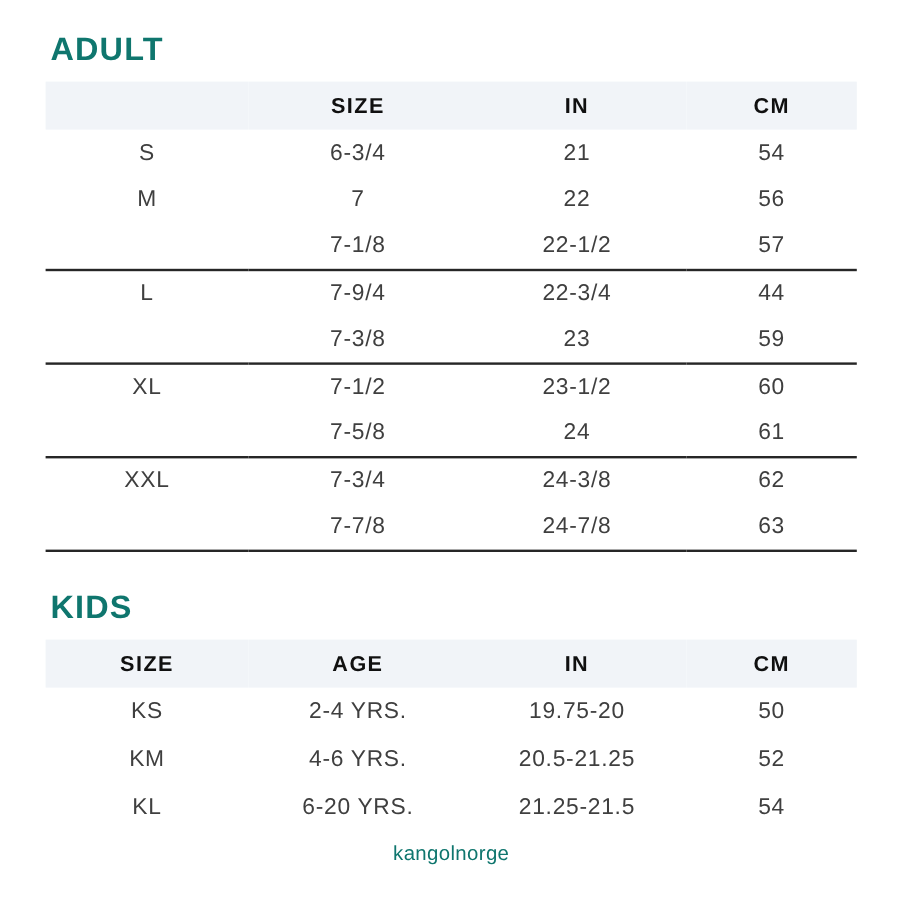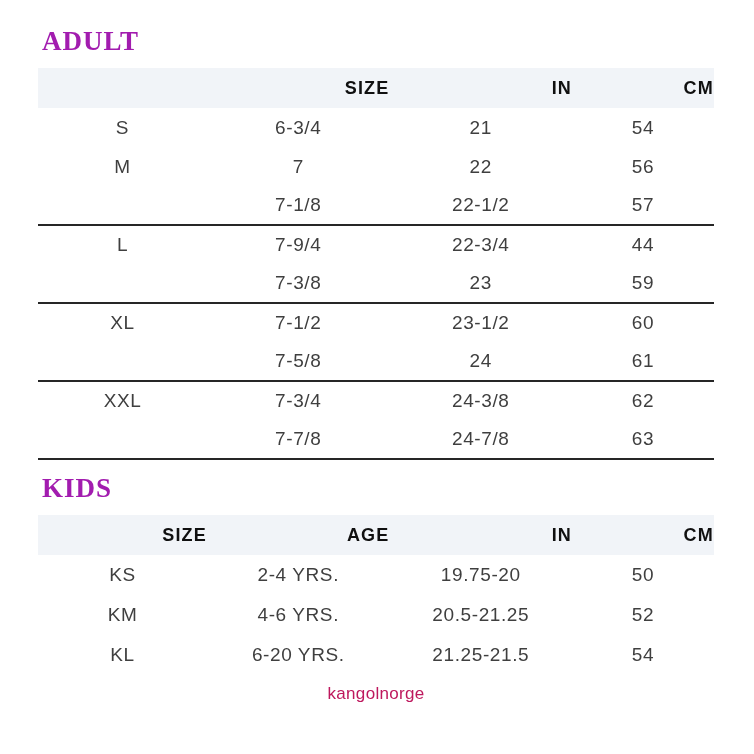--- a/index.html
+++ b/index.html
@@ -13,43 +13,42 @@
   .page {
     width: 754px;
     height: 754px;
     background: #ffffff;
     padding: 26px 40px 0 38px;
   }
   .section-title {
     font-size: 27px;
     font-weight: bold;
     letter-spacing: 1px;
-    color: #a21caf;
+    color: #0f766e;
     line-height: 30px;
     margin: 0 0 12px 4px;
-    font-family: Liberation Serif, serif;
-  }
-  .kids-title { margin-top: 13px; }
+  }
+  .kids-title { margin-top: 31px; }
   table.size-table {
     width: 676px;
     border-collapse: collapse;
     table-layout: fixed;
   }
   table.size-table col.c1 { width: 25%; }
   table.size-table col.c2 { width: 27%; }
   table.size-table col.c3 { width: 27%; }
   table.size-table col.c4 { width: 21%; }
   table.size-table thead th {
     background: #f1f4f8;
     height: 40px;
     font-size: 18px;
     font-weight: bold;
     letter-spacing: 1.2px;
     color: #101010;
-    text-align: right;
+    text-align: center;
     vertical-align: middle;
   }
   table.size-table tbody td {
     height: 39px;
     text-align: center;
     vertical-align: middle;
     font-size: 19px;
     letter-spacing: 0.6px;
     color: #3f3f3f;
     font-weight: normal;
@@ -61,21 +60,21 @@
     letter-spacing: 1px;
     color: #101010;
   }
   tr.group-end td { border-bottom: 2px solid #262626; }
   .footer-watermark {
     width: 676px;
     text-align: center;
     margin-top: 9px;
     font-size: 17px;
     letter-spacing: 0.3px;
-    color: #be185d;
+    color: #0f766e;
   }
 </style>
 </head>
 <body>
 
 <div class="page">
 
   <section>
     <h2 class="section-title">ADULT</h2>
 

